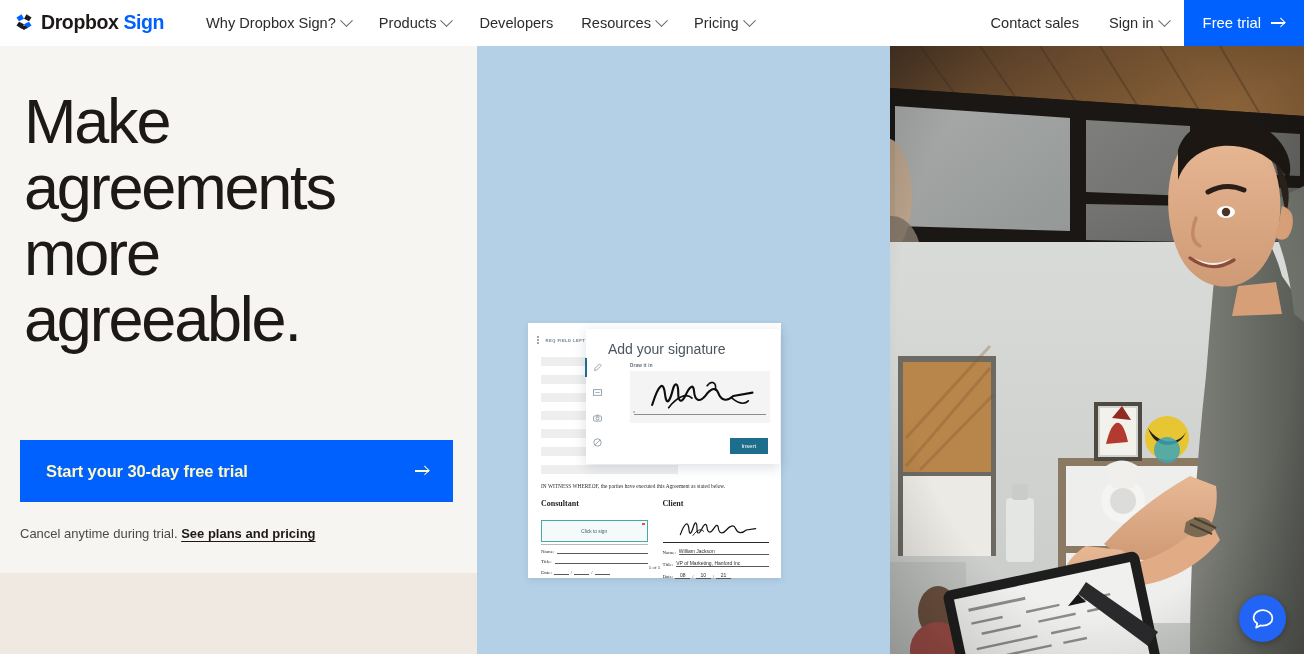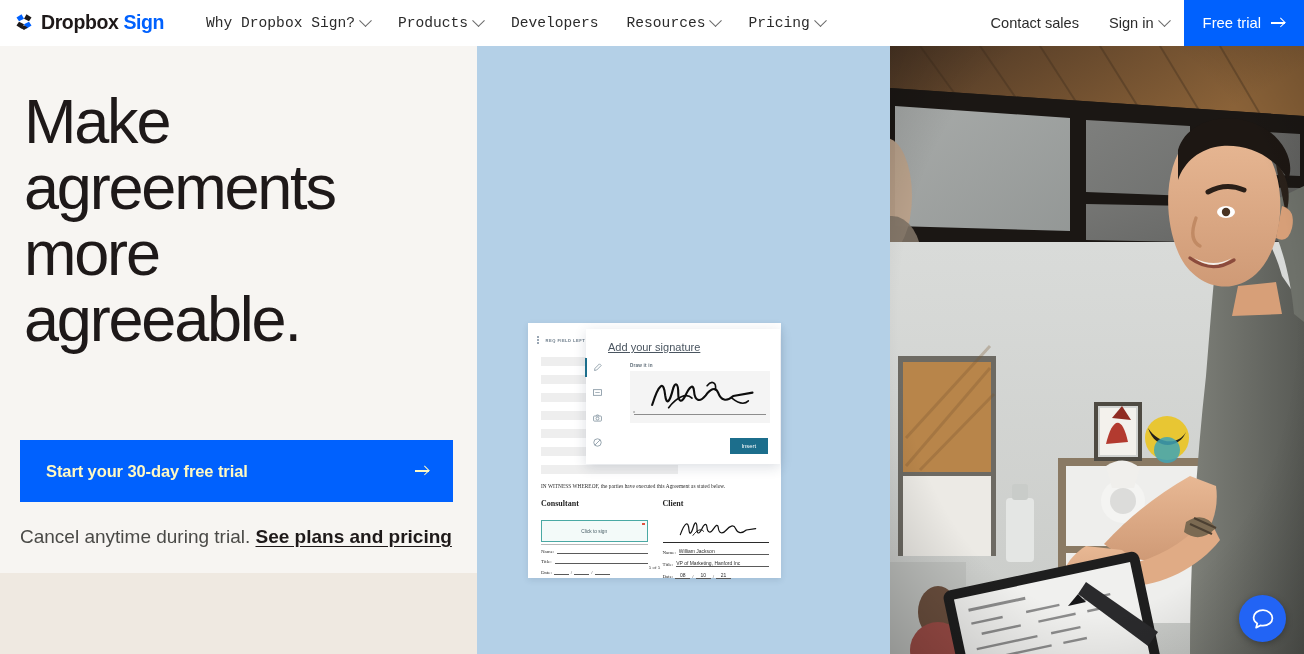--- a/index.html
+++ b/index.html
@@ -22,21 +22,21 @@
     display: flex; align-items: center; gap: 7px;
     padding-left: 14px; padding-right: 28px;
     text-decoration: none; height: 46px;
   }
   .brand-mark { width: 20px; height: 20px; display: block; flex: 0 0 auto; }
   .brand-text {
     font-size: 19.5px; font-weight: bold; letter-spacing: -0.4px;
     color: #1e1919; white-space: nowrap; line-height: 1;
   }
   .brand-text .sign { color: #0061fe; font-weight: bold; }
-  .nav-items { display: flex; align-items: center; height: 46px; font-family: Liberation Mono, monospace; }
+  .nav-items { display: flex; align-items: center; height: 46px; }
   .nav-item {
     display: flex; align-items: center; gap: 6px;
     font-size: 14.6px; color: #2b2b2b; height: 46px;
     padding: 0 14px; cursor: pointer; white-space: nowrap;
     text-decoration: none;
   }
   .chev {
     width: 9px; height: 9px; flex: 0 0 auto;
     border-right: 1.3px solid #6b6b6b; border-bottom: 1.3px solid #6b6b6b;
     transform: rotate(45deg) translate(-2px, -2px);
@@ -86,21 +86,21 @@
     position: absolute; top: 394px; left: 20px;
     width: 433px; height: 62px;
     background: #0061fe; color: #fef9c3;
     display: flex; align-items: center; justify-content: space-between;
     padding: 0 24px 0 26px; cursor: pointer; border: none;
     font-family: inherit;
   }
   .cta-label { font-size: 16.5px; font-weight: bold; letter-spacing: -0.1px; }
   .cta-sub {
     position: absolute; top: 480px; left: 20px;
-    font-size: 19px; color: #4a4a47; white-space: nowrap;
+    font-size: 13px; color: #4a4a47; white-space: nowrap;
   }
   .cta-sub a {
     color: #1e1919; font-weight: bold; text-decoration: underline;
     text-underline-offset: 3px;
   }
 
   
   .col-mid {
     position: absolute; top: 0; left: 477px; width: 413px; height: 608px;
     background: #b4d0e7;
@@ -201,21 +201,21 @@
   }
 
   
   .sig-panel {
     position: absolute; left: 109px; top: 283px;
     width: 194px; height: 135px; background: #ffffff;
     box-shadow: 0 3px 12px rgba(30,50,80,0.16);
   }
   .sig-title {
     position: absolute; left: 22px; top: 12px;
-    font-size: 11px; color: #4a5560; text-decoration: underline;
+    font-size: 14px; color: #4a5560;
   }
   .sig-tabs {
     position: absolute; left: 0; top: 32px; width: 22px;
     display: flex; flex-direction: column; align-items: center; gap: 12px;
   }
   .sig-tabs .tool { width: 15px; height: 13px; display: flex; align-items: center;
     justify-content: center; color: #7d8f9c; font-size: 8px; position: relative; }
   .sig-label {
     position: absolute; left: 44px; top: 34px; font-size: 4.6px; color: #5d6b76;
     font-weight: bold; letter-spacing: 0.2px;

